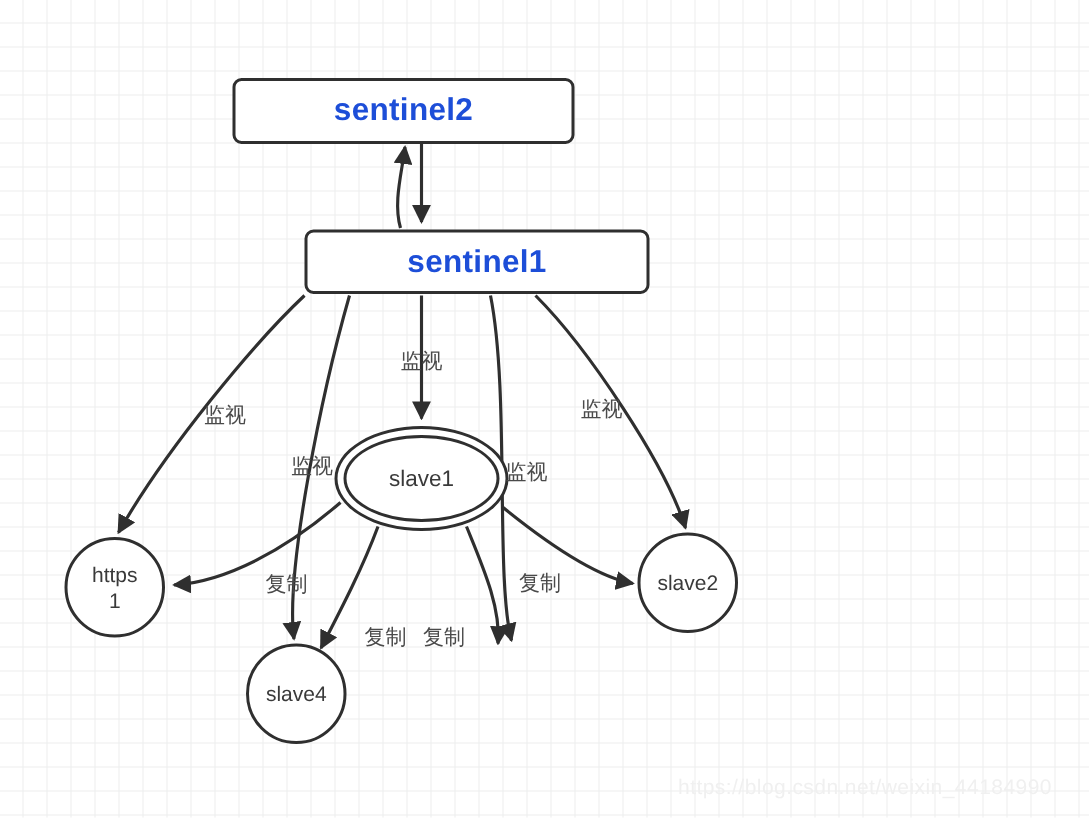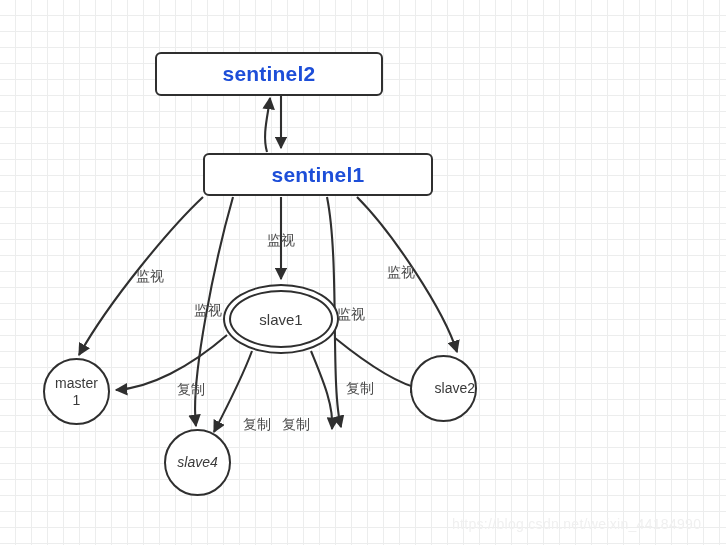--- a/index.html
+++ b/index.html
@@ -116,31 +116,31 @@
     <span>sentinel1</span>
   </div>
 
   <div class="nodeEllipse" style="left:223px;top:284px;width:116px;height:70px;">
     <div class="nodeEllipseInner" style="left:4px;top:4px;right:4px;bottom:4px;"></div>
     <span style="position:relative;z-index:2;text-align:center;">slave1</span>
   </div>
 
   <div class="nodeCircle" style="left:43px;top:358px;width:67px;height:67px;">
     <span>
-      <span>master</span><br>
+      <span>https</span><br>
       <span>1</span>
     </span>
   </div>
 
-  <div class="nodeCircle" style="left:410px;top:355px;width:67px;height:67px;justify-content:flex-end;">
+  <div class="nodeCircle" style="left:425px;top:355px;width:67px;height:67px;">
     <span>slave2</span>
   </div>
 
 
-  <div class="nodeCircle" style="left:164px;top:429px;width:67px;height:67px;font-style:italic;">
+  <div class="nodeCircle" style="left:164px;top:429px;width:67px;height:67px;">
     <span>slave4</span>
   </div>
 
   <div class="edgeLabel" style="left:150px;top:277px;">监视</div>
   <div class="edgeLabel" style="left:208px;top:311px;">监视</div>
   <div class="edgeLabel" style="left:281px;top:241px;">监视</div>
   <div class="edgeLabel" style="left:351px;top:315px;">监视</div>
   <div class="edgeLabel" style="left:401px;top:273px;">监视</div>
 
   <div class="edgeLabel" style="left:191px;top:390px;">复制</div>

